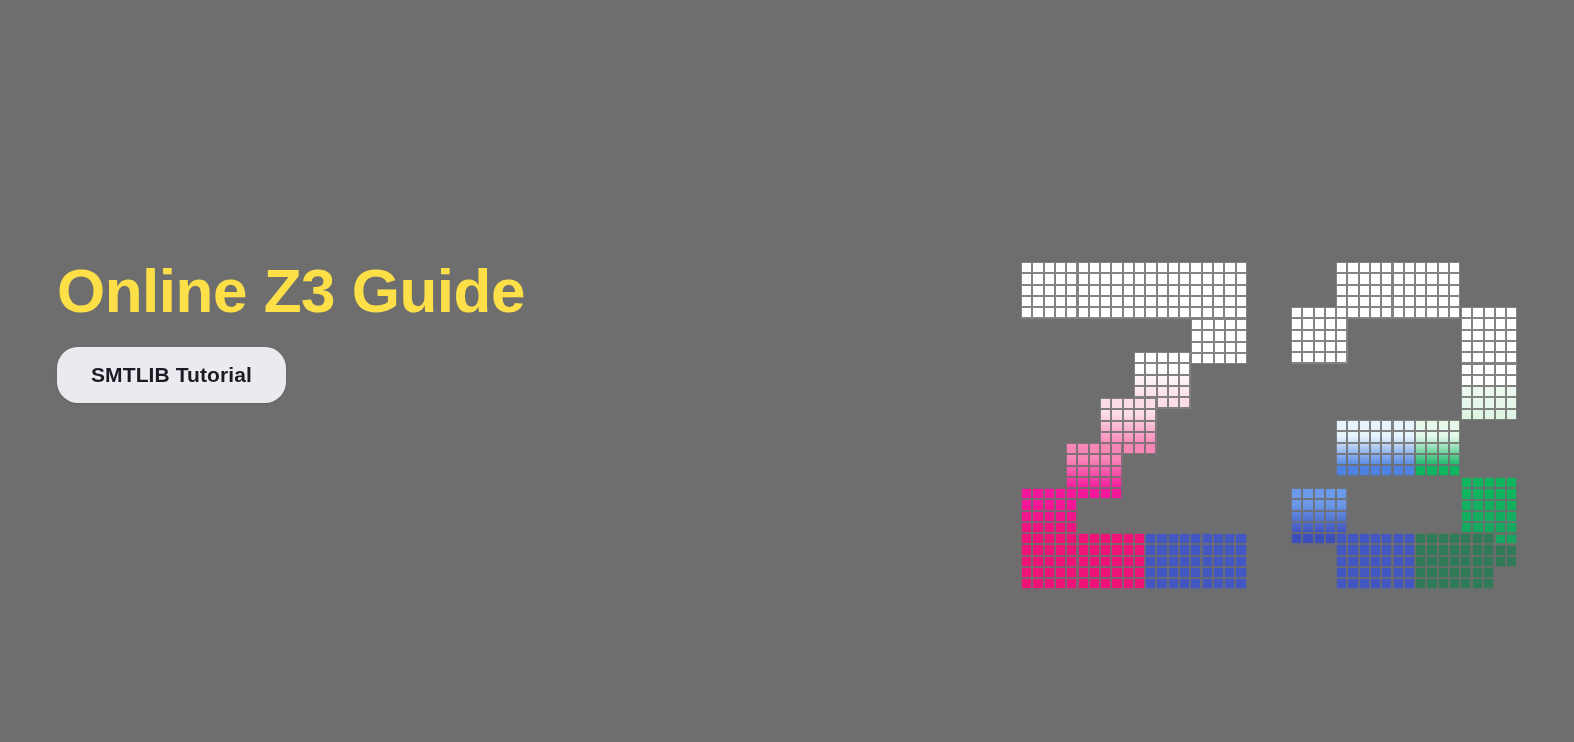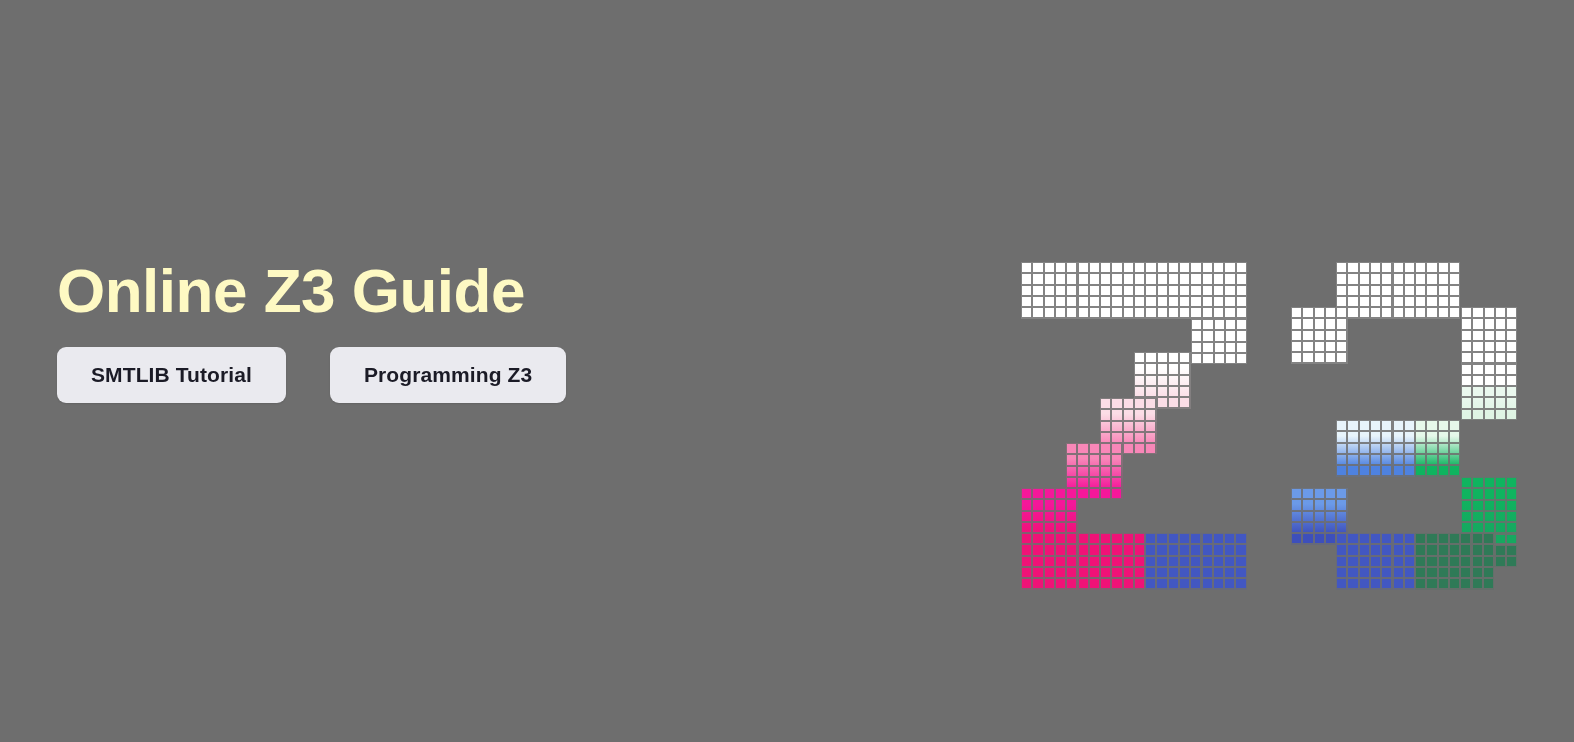--- a/index.html
+++ b/index.html
@@ -27,21 +27,21 @@
     left: 57px;
     top: 258px;
     width: 880px;
   }
 
   #page-title {
     margin: 0;
     font-size: 62px;
     line-height: 1.08;
     font-weight: bold;
-    color: #fef9c3;
+    color: #fde047;
     letter-spacing: -0.5px;
     font-family: "Liberation Sans", sans-serif;
     white-space: nowrap;
   }
 
   #cta-row {
     margin-top: 22px;
     display: flex;
     align-items: center;
     gap: 44px;
@@ -49,21 +49,21 @@
 
   .cta-button {
     display: inline-flex;
     align-items: center;
     justify-content: center;
     height: 56px;
     padding: 0 34px;
     background: #eaeaef;
     color: #1b1b26;
     border: none;
-    border-radius: 9px;
+    border-radius: 21px;
     font-family: "Liberation Sans", sans-serif;
     font-size: 21px;
     font-weight: bold;
     letter-spacing: 0.1px;
     cursor: pointer;
     box-shadow: 0 1px 2px rgba(0,0,0,0.10);
     white-space: nowrap;
   }
 
   
@@ -87,21 +87,20 @@
 </head>
 <body>
 
 <div id="hero">
 
   <div id="hero-text">
     <h1 id="page-title">Online Z3 Guide</h1>
 
     <div id="cta-row">
       <button class="cta-button">SMTLIB Tutorial</button>
-      <button class="cta-button">Programming Z3</button>
     </div>
   </div>
 
   <div id="logo-wrap">
       <div class="glyph" style="position: absolute; left: 0px; top: 0px; width: 226px; height: 327.7px;">
         <div style="position: absolute; left: 0px; top: 0px; width: 226px; height: 56.5px; background: rgb(255, 255, 255);">
           <div class="glyph-gutter" style="position: absolute; inset: 0px; background-image: repeating-linear-gradient(to right, rgb(110, 110, 110) 0px, rgb(110, 110, 110) 2px, transparent 2px, transparent 11.3px), repeating-linear-gradient(rgb(110, 110, 110) 0px, rgb(110, 110, 110) 2px, transparent 2px, transparent 11.3px); background-position: -1px -1px, -1px -1px; opacity: 0.85;"></div>
         </div>
         <div style="position: absolute; left: 169.5px; top: 56.5px; width: 56.5px; height: 45.2px; background: rgb(255, 255, 255);">
           <div class="glyph-gutter" style="position: absolute; inset: 0px; background-image: repeating-linear-gradient(to right, rgb(110, 110, 110) 0px, rgb(110, 110, 110) 2px, transparent 2px, transparent 11.3px), repeating-linear-gradient(rgb(110, 110, 110) 0px, rgb(110, 110, 110) 2px, transparent 2px, transparent 11.3px); background-position: -1px -1px, -1px -1px; opacity: 0.85;"></div>

